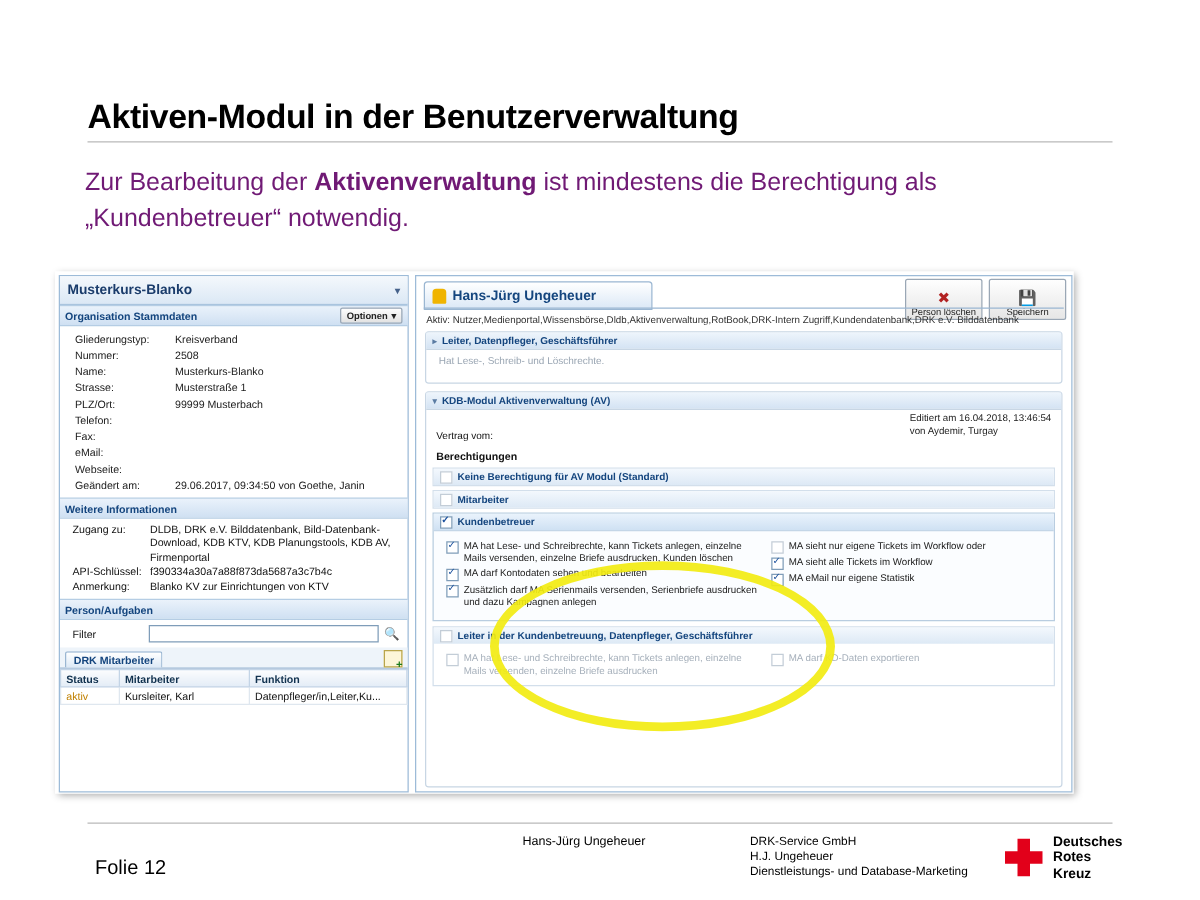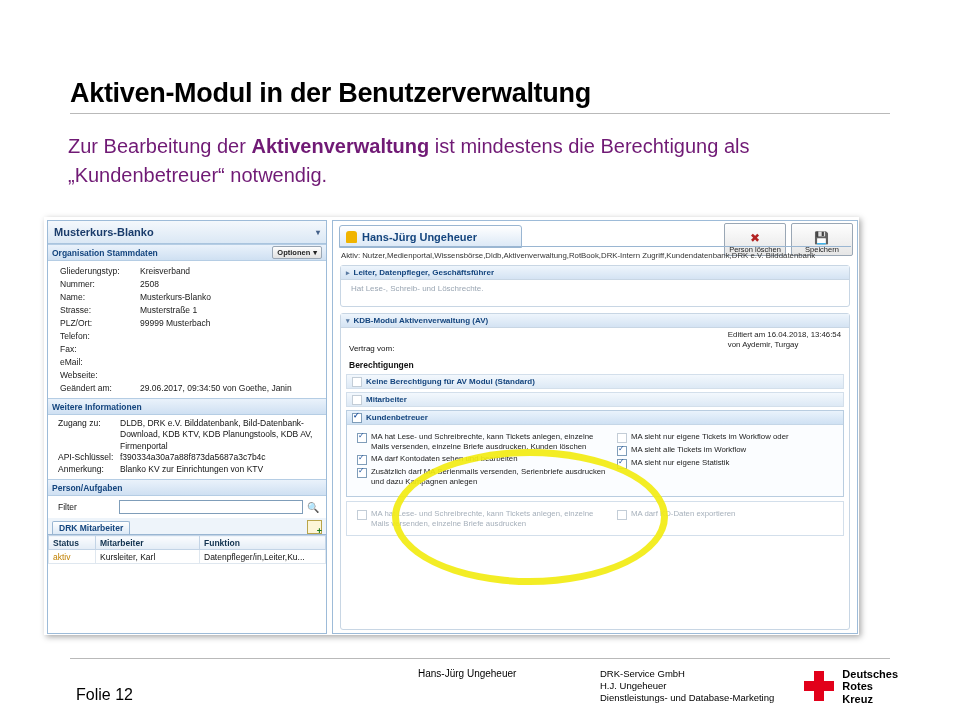--- a/index.html
+++ b/index.html
@@ -611,28 +611,32 @@
               <div class="cbrow">
                 <span class="cb dim"></span>
                 <span class="cb-lab">MA sieht nur eigene Tickets im Workflow oder</span>
               </div>
               <div class="cbrow">
                 <span class="cb checked"></span>
                 <span class="cb-lab">MA sieht alle Tickets im Workflow</span>
               </div>
               <div class="cbrow">
                 <span class="cb checked"></span>
-                <span class="cb-lab">MA sieht nur eigene Statistik</span>
+                <span class="cb-lab">MA eMail nur eigene Statistik</span>
               </div>
             </div>
           </div>
         </div>
       </div>
 
       <div style="margin:4px 5px 0 5px; border:1px solid #d3dfeb;">
+        <div class="fs-title" style="background:linear-gradient(#f3f8fd,#dde9f5); border-bottom:none;">
+          <span class="cb dim"></span>
+          <span>Leiter in der Kundenbetreuung, Datenpfleger, Geschäftsführer</span>
+        </div>
         <div style="padding:5px 6px 4px 10px;">
           <div class="two-col">
             <div class="col-l">
               <div class="cbrow">
                 <span class="cb dim"></span>
                 <span class="cb-lab dim">MA hat Lese- und Schreibrechte, kann Tickets anlegen, einzelne Mails versenden, einzelne Briefe ausdrucken</span>
               </div>
             </div>
             <div class="col-r">
               <div class="cbrow">

